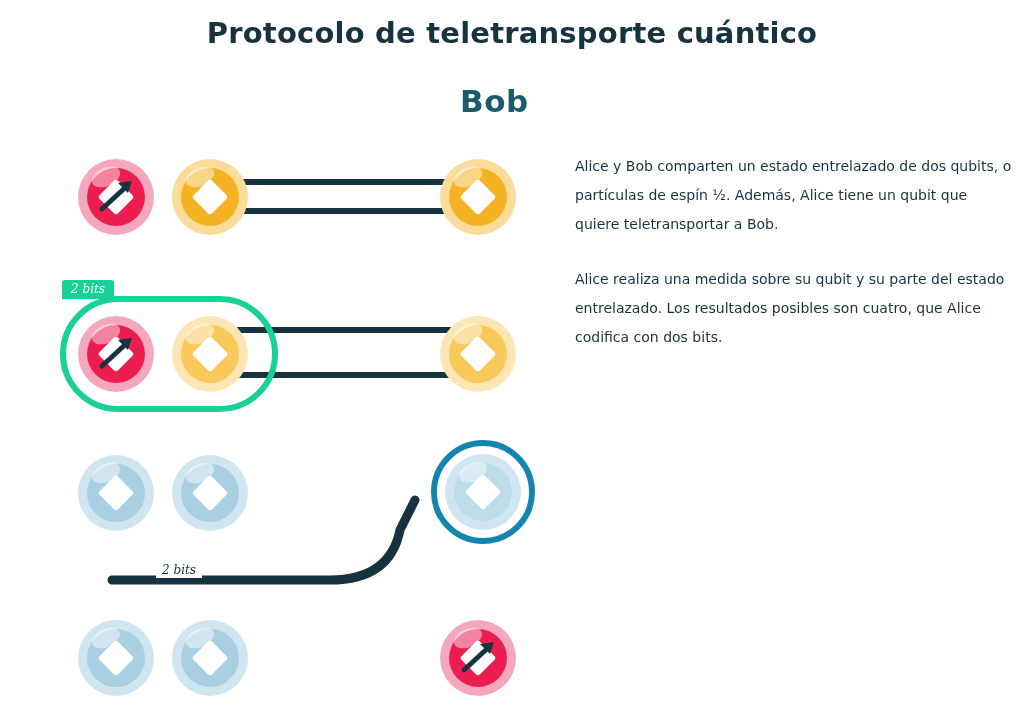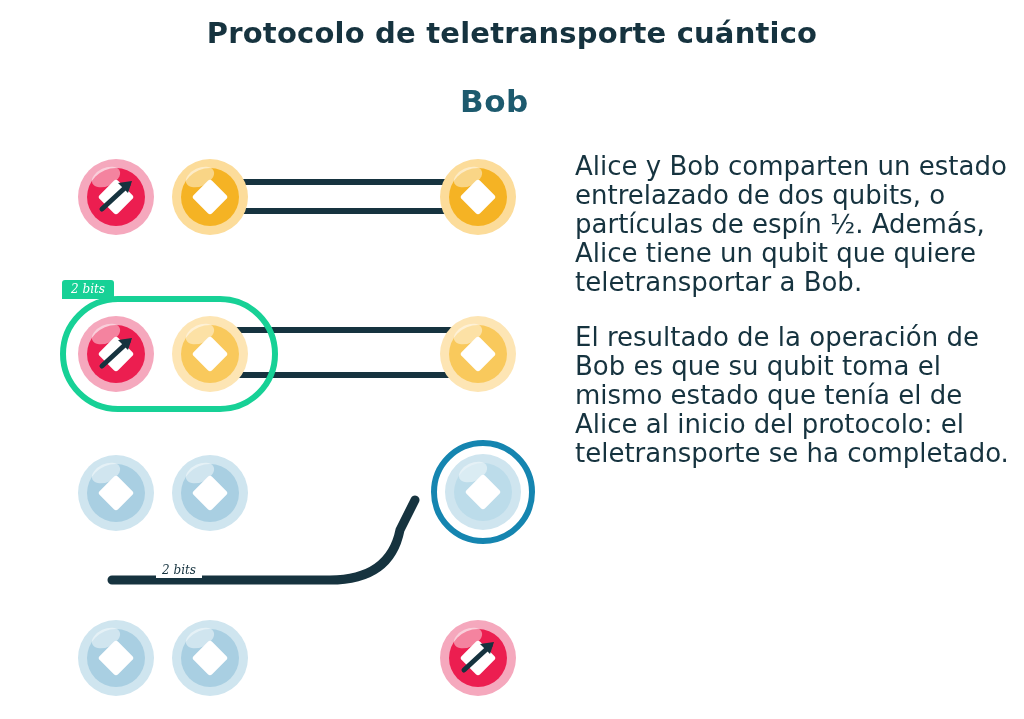--- a/index.html
+++ b/index.html
@@ -161,21 +161,21 @@
   }
 
   
   #text-col {
     position: absolute;
     left: 575px;
     top: 152px;
     width: 440px;
   }
   .para {
-    font-size: 26px;
+    font-size: 14px;
     line-height: 29px;
     color: #16333f;
     margin: 0 0 26px 0;
     font-family: "DejaVu Sans", sans-serif;
   }
   .para:last-child { margin-bottom: 0; }
 </style>
 </head>
 <body>
 
@@ -289,16 +289,16 @@
       <svg class="arrow" viewBox="0 0 76 76">
         <line x1="24" y1="50" x2="50" y2="26" stroke="#16333f" stroke-width="5" stroke-linecap="round"></line>
         <polygon points="54,22 40,24 50,34" fill="#16333f"></polygon>
       </svg>
     </div>
 
   </div>
 
   <div id="text-col">
     <p class="para">Alice y Bob comparten un estado entrelazado de dos qubits, o partículas de espín ½. Además, Alice tiene un qubit que quiere teletransportar a Bob.</p>
-    <p class="para">El resultado de la operación de Bob es que su qubit toma el mismo estado que tenía el de Alice al inicio del protocolo: el teletransporte se ha completado.</p>
+    <p class="para">Alice realiza una medida sobre su qubit y su parte del estado entrelazado. Los resultados posibles son cuatro, que Alice codifica con dos bits.</p>
   </div>
 
 </div>
 
 </body></html>

